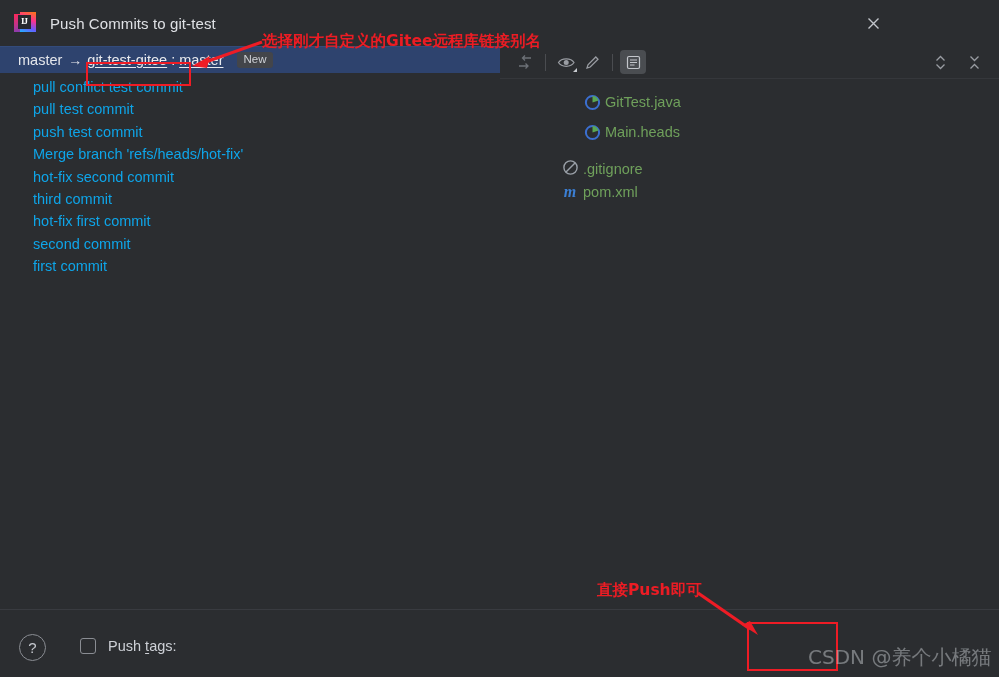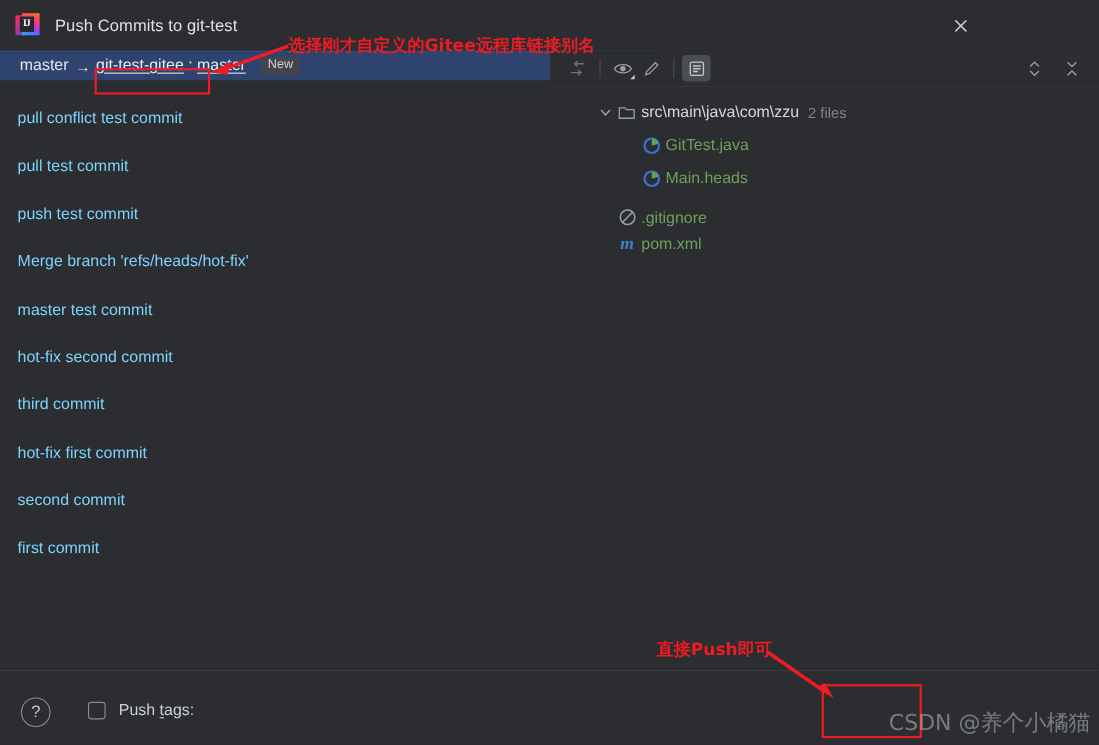--- a/index.html
+++ b/index.html
@@ -106,25 +106,24 @@
     padding: 1.5px 6px 2.5px;
     border-radius: 3px;
     line-height: 1;
   }
 
   
   .commit-list { padding-top: 3px; }
   .commit-item {
     height: 22.4px;
     line-height: 22.4px;
-    padding-left: 16px;
+    padding-left: 33px;
     font-size: 14.5px;
-    color: #7dd3fc;
-    white-space: nowrap;
-    margin-top: 21px;
+    color: #0ea5e9;
+    white-space: nowrap;
   }
 
   
   .tree-toolbar {
     position: relative;
     height: 33px;
     display: flex; align-items: center;
     padding-left: 12px;
     border-bottom: 1px solid #35373b;
   }
@@ -275,21 +274,20 @@
         <span class="colon">:</span>
         <span class="branch-target">master</span>
         <span class="new-badge">New</span>
       </div>
 
       <div class="commit-list" id="commit-list">
           <div class="commit-item">pull conflict test commit</div>
           <div class="commit-item">pull test commit</div>
           <div class="commit-item">push test commit</div>
           <div class="commit-item">Merge branch 'refs/heads/hot-fix'</div>
-          <div class="commit-item">master test commit</div>
           <div class="commit-item">hot-fix second commit</div>
           <div class="commit-item">third commit</div>
           <div class="commit-item">hot-fix first commit</div>
           <div class="commit-item">second commit</div>
           <div class="commit-item">first commit</div>
         </div>
     </div>
 
     <div class="right-pane">
 
@@ -330,34 +328,20 @@
           <div class="tb-btn">
             <svg width="15" height="17" viewBox="0 0 15 17">
               <path d="M3.5 2.5 L7.5 6.5 L11.5 2.5" stroke="currentColor" stroke-width="1.25" fill="none"></path>
               <path d="M3.5 14.5 L7.5 10.5 L11.5 14.5" stroke="currentColor" stroke-width="1.25" fill="none"></path>
             </svg>
           </div>
         </div>
       </div>
 
       <div class="tree" id="file-tree">
-          <div class="tree-row" style="padding-left: 40px;">
-            <span class="tw">
-              <svg width="11" height="11" viewBox="0 0 11 11">
-                <path d="M1.5 3 L5.5 7.5 L9.5 3" stroke="currentColor" stroke-width="1.3" fill="none"></path>
-              </svg>
-            </span>
-            <span class="ic">
-              <svg width="17" height="15" viewBox="0 0 17 15">
-                <path d="M1 3 H6 L7.4 4.6 H14.5 V12.5 H1 Z" stroke="#9aa0a8" stroke-width="1.2" fill="none"></path>
-              </svg>
-            </span>
-            <span class="node-label">src\main\java\com\zzu</span>
-            <span class="node-count">2 files</span>
-          </div>
           <div class="tree-row" style="padding-left: 62px;">
             <span class="tw empty"></span>
             <span class="ic">
               <svg width="17" height="17" viewBox="0 0 17 17">
                 <circle cx="8.5" cy="8.5" r="6.6" stroke="#3b6fd0" stroke-width="2" fill="none"></circle>
                 <path d="M8.5 8.5 L8.5 2 A6.6 6.6 0 0 1 14.6 6.6 Z" fill="#5aa653"></path>
               </svg>
             </span>
             <span class="node-label added">GitTest.java</span>
           </div>

